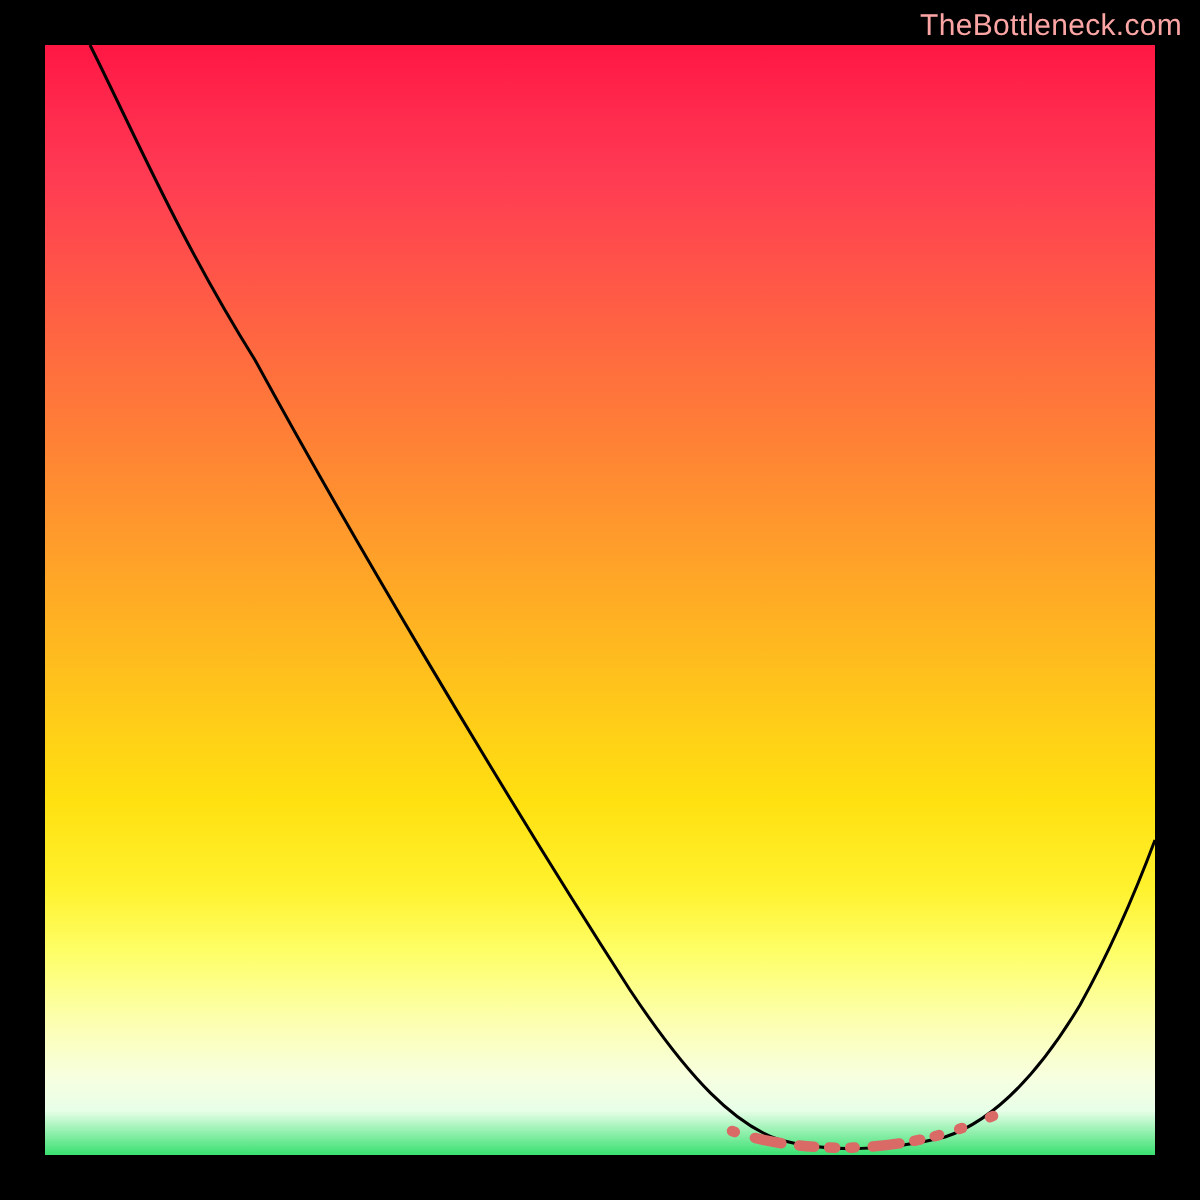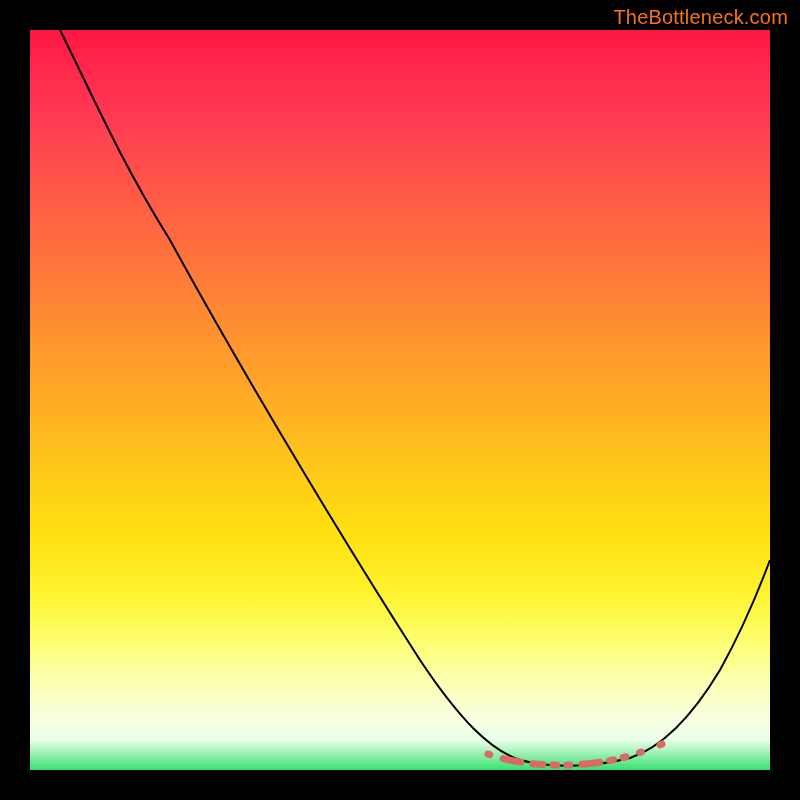--- a/index.html
+++ b/index.html
@@ -39,21 +39,21 @@
       #fcffb0 88%,
       #f7ffe0 93%,
       #e8ffe8 96%,
       #38e070 100%
     );
   }
   .watermark {
     position: absolute;
     top: 6px;
     right: 12px;
-    color: #f97316;
+    color: #fca5a5;
     font-size: 20px;
     font-weight: 500;
     letter-spacing: 0.2px;
     user-select: none;
   }
   svg.curve {
     position: absolute;
     left: 0;
     top: 0;
     width: 740px;

